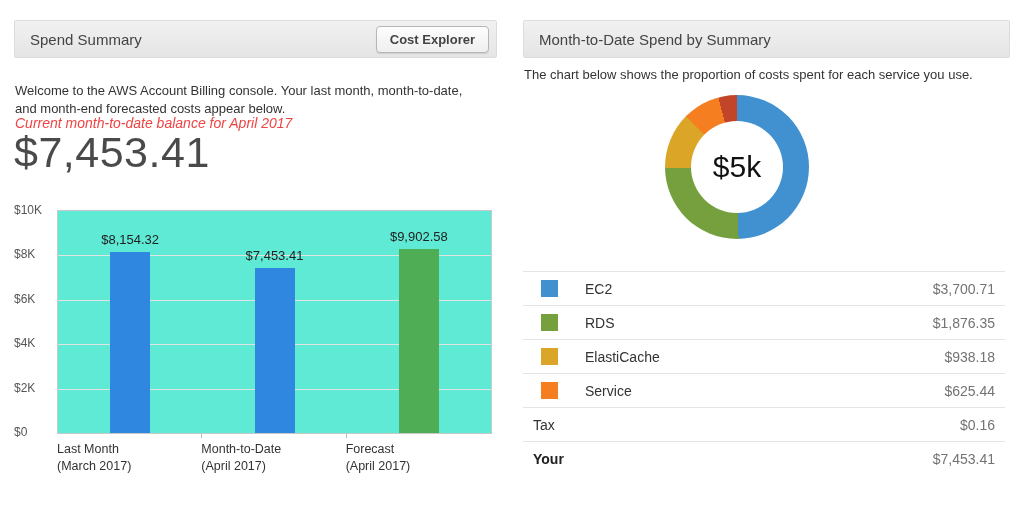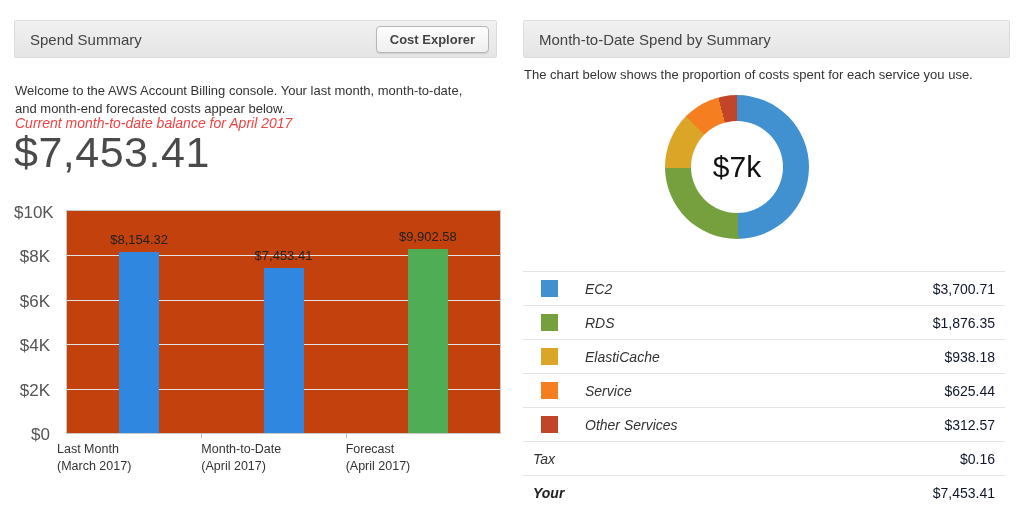--- a/index.html
+++ b/index.html
@@ -28,46 +28,46 @@
   }
 
   .body-text{position:absolute;left:1px;font-size:13px;line-height:1.42;color:#333;}
   #welcome-text{top:46px;width:472px;margin-top:16px;}
   #balance-caption{top:94px;font-style:italic;font-size:14px;color:#ef4444;}
   #balance-amount{position:absolute;left:0;top:108px;font-size:43px;color:#4a4a4a;letter-spacing:.5px;}
 
   
   #bar-area{position:absolute;left:0;top:190px;width:483px;height:285px;}
   #bar-plot{
-    position:absolute;left:52px;top:0;width:433px;height:222px;
-    border:1px solid #c9c9c9;box-sizing:content-box;background:#c2410c;
+    position:absolute;left:43px;top:0;width:433px;height:222px;
+    border:1px solid #c9c9c9;box-sizing:content-box;background:#5eead4;
   }
   .gridline{position:absolute;left:0;width:100%;height:1px;background:#e2e2e2;}
-  .ylabel{position:absolute;left:0;width:36px;text-align:right;font-size:17px;color:#555;}
+  .ylabel{position:absolute;left:0;width:36px;text-align:left;font-size:12px;color:#555;}
   .xtick{position:absolute;top:223px;width:1px;height:5px;background:#bbb;}
   .bar{position:absolute;bottom:0;width:40px;}
   .bar-value{position:absolute;width:120px;text-align:center;font-size:13px;color:#222;}
   .cat-label{position:absolute;top:231px;text-align:left;font-size:12.5px;line-height:1.35;color:#333;}
 
   
   #donut-ring{position:absolute;left:142px;top:75px;width:144px;height:144px;border-radius:50%;}
   #donut-hole{
     position:absolute;left:26px;top:26px;width:92px;height:92px;border-radius:50%;background:#fff;
     display:flex;align-items:center;justify-content:center;
   }
   #donut-center-label{font-size:30px;color:#111;}
 
   
   #service-table{position:absolute;left:0;top:251px;width:482px;}
   .svc-row{height:33px;border-top:1px solid #e4e4e4;display:flex;align-items:center;}
   .swatch{width:17px;height:17px;margin-left:18px;flex:0 0 auto;}
-  .svc-label{margin-left:27px;font-size:14px;color:#333;font-style:italic;}
+  .svc-label{margin-left:27px;font-size:14px;color:#333;}
   .svc-label.plain{margin-left:10px;font-size:14px;}
   .svc-label.bold{font-weight:bold;color:#222;}
-  .svc-value{margin-left:auto;margin-right:10px;font-size:14px;color:#0f172a;}
+  .svc-value{margin-left:auto;margin-right:10px;font-size:14px;color:#737373;}
 </style>
 </head>
 <body>
 
 <div class="panel" id="left-panel">
   <div class="panel-header">
     <span class="panel-title">Spend Summary</span>
     <button class="aws-btn">Cost Explorer</button>
   </div>
 
@@ -113,21 +113,21 @@
 
 <div class="panel" id="right-panel">
   <div class="panel-header">
     <span class="panel-title">Month-to-Date Spend by Summary</span>
   </div>
 
   <div class="body-text" id="chart-description" style="top:46px;width:480px;">The chart below shows the proportion of costs spent for each service you use.</div>
 
   <div id="donut-ring" style="background: conic-gradient(rgb(65, 145, 209) 0deg, rgb(65, 145, 209) 178.748deg, rgb(117, 160, 61) 178.748deg, rgb(117, 160, 61) 269.378deg, rgb(219, 166, 39) 269.378deg, rgb(219, 166, 39) 314.693deg, rgb(245, 126, 32) 314.693deg, rgb(245, 126, 32) 344.903deg, rgb(194, 69, 42) 344.903deg, rgb(194, 69, 42) 360deg);">
     <div id="donut-hole">
-      <span id="donut-center-label">$7k</span>
+      <span id="donut-center-label">$5k</span>
     </div>
   </div>
 
   <div id="service-table">
       <div class="svc-row">
         <div class="swatch" style="background: rgb(65, 145, 209);"></div>
         <div class="svc-label">EC2</div>
         <div class="svc-value">$3,700.71</div>
       </div>
       <div class="svc-row">
@@ -139,25 +139,20 @@
         <div class="swatch" style="background: rgb(219, 166, 39);"></div>
         <div class="svc-label">ElastiCache</div>
         <div class="svc-value">$938.18</div>
       </div>
       <div class="svc-row">
         <div class="swatch" style="background: rgb(245, 126, 32);"></div>
         <div class="svc-label">Service</div>
         <div class="svc-value">$625.44</div>
       </div>
       <div class="svc-row">
-        <div class="swatch" style="background: rgb(194, 69, 42);"></div>
-        <div class="svc-label">Other Services</div>
-        <div class="svc-value">$312.57</div>
-      </div>
-      <div class="svc-row">
         <div class="svc-label plain">Tax</div>
         <div class="svc-value">$0.16</div>
       </div>
       <div class="svc-row">
         <div class="svc-label plain bold">Your</div>
         <div class="svc-value">$7,453.41</div>
       </div>
     </div>
 </div>
 

